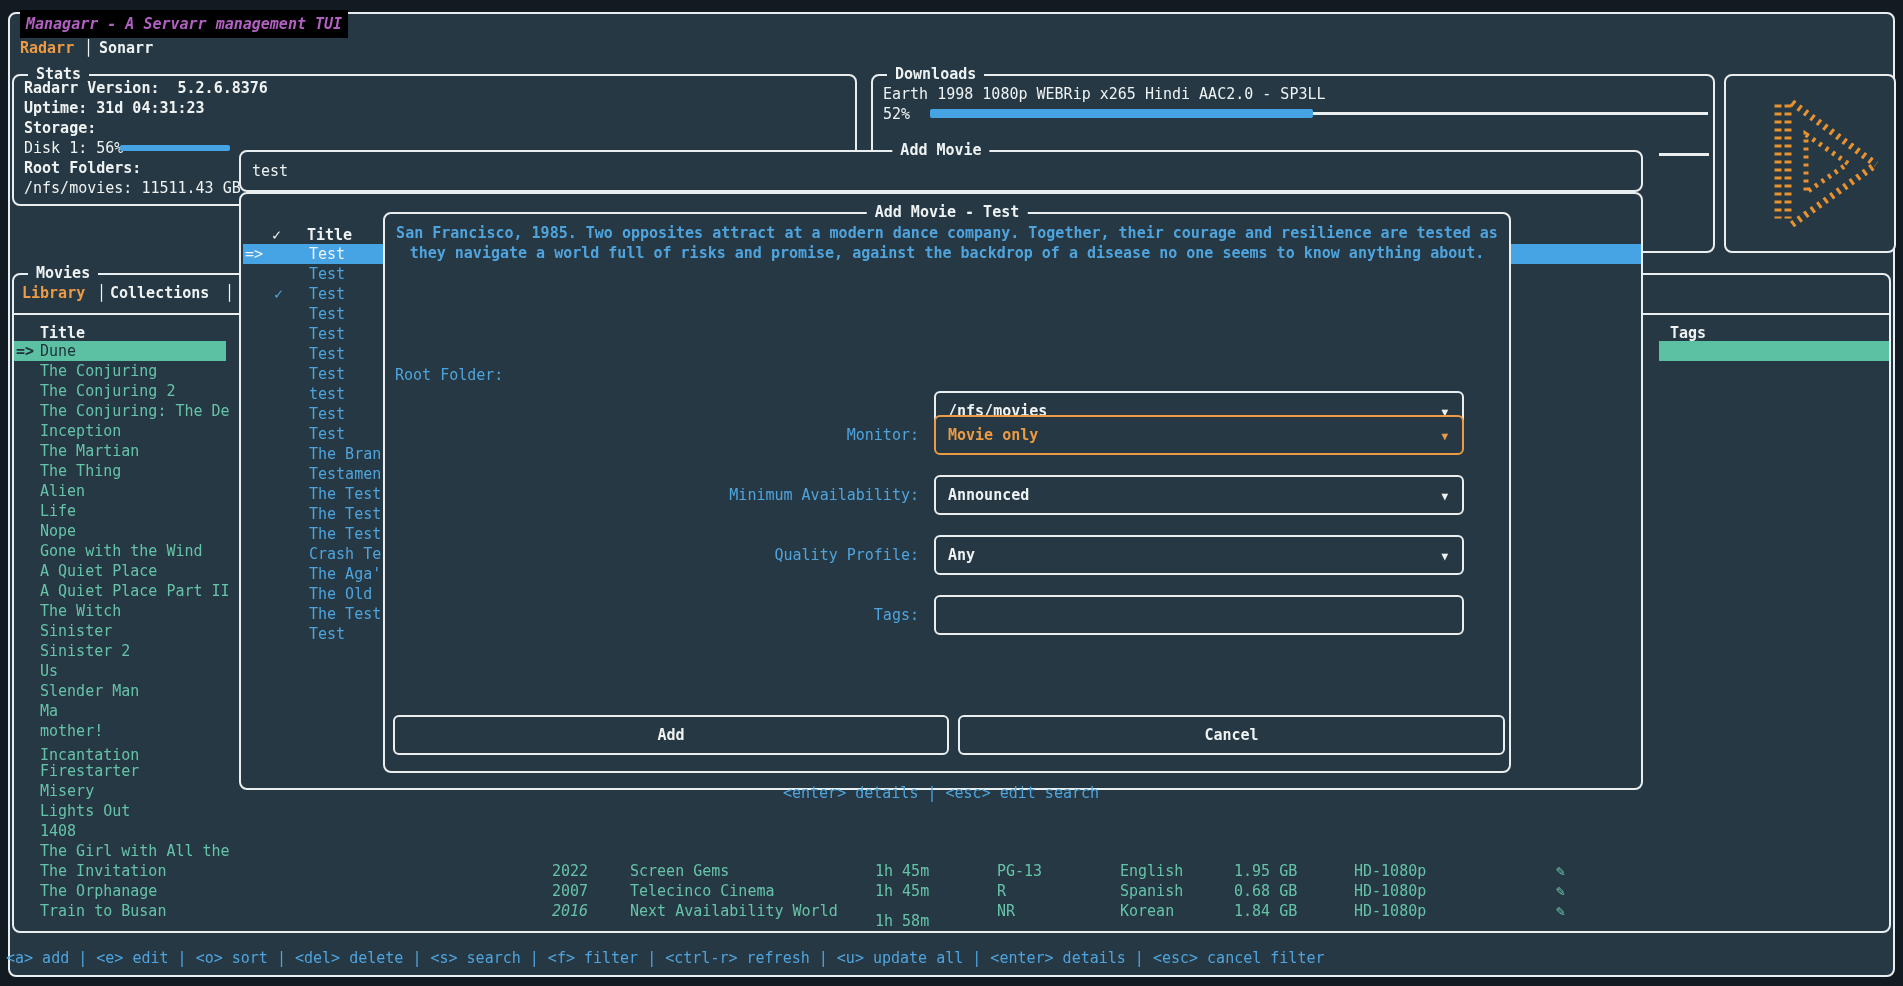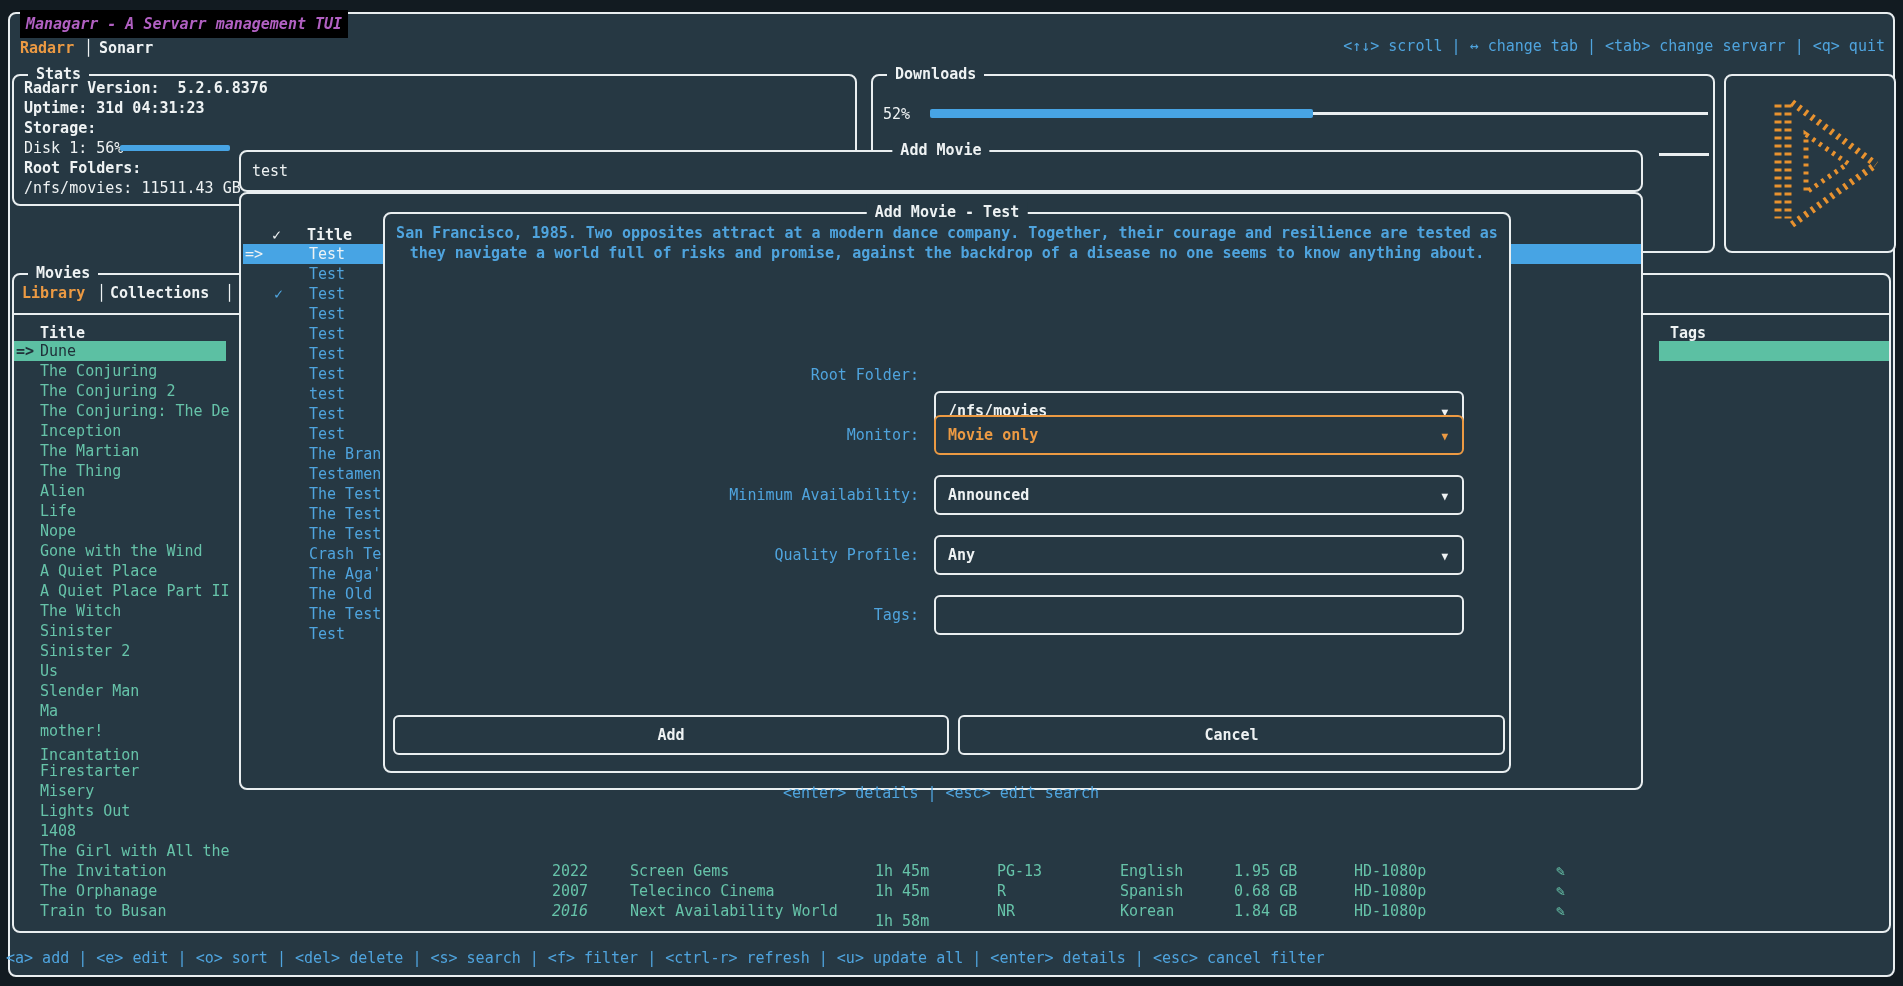--- a/index.html
+++ b/index.html
@@ -36,35 +36,35 @@
 <body>
 
 <div class="screen">
 
   <div class="app"></div>
   <div class="row magenta b z1" style="left:20px;top:10px;padding:4px 6px;background:#000000;font-style:italic;">Managarr - A Servarr management TUI</div>
 
   <div class="row orange b z1" style="left:20px;top:38px;">Radarr</div>
   <div class="row z1" style="left:84px;top:38px;">│</div>
   <div class="row white b z1" style="left:99px;top:38px;">Sonarr</div>
-  <div class="row blue z1" style="right:18px;top:36px;">&lt;↑↓&gt; scroll | ↔ change tab | &lt;tab&gt; change servarr | &lt;q&gt; quit</div>
 
   <div class="panel z1" style="left:12px;top:74px;width:845px;height:132px;">
     <div class="ptitle">Stats</div>
     <div class="row b" style="left:10px;top:2px;">Radarr Version:  5.2.6.8376</div>
     <div class="row b" style="left:10px;top:22px;">Uptime: 31d 04:31:23</div>
     <div class="row b" style="left:10px;top:42px;">Storage:</div>
     <div class="row" style="left:10px;top:62px;">Disk 1: 56%</div>
     <div class="bar" style="left:106px;top:69px;width:110px;height:6px;"></div>
     <div class="row b" style="left:10px;top:82px;">Root Folders:</div>
     <div class="row" style="left:10px;top:102px;">/nfs/movies: 11511.43 GB</div>
   </div>
 
   <div class="panel z1" style="left:871px;top:74px;width:844px;height:179px;">
     <div class="ptitle">Downloads</div>
+    <div class="row" style="left:10px;top:8px;">Earth 1998 1080p WEBRip x265 Hindi AAC2.0 - SP3LL</div>
     <div class="row" style="left:10px;top:28px;">52%</div>
     <div class="bar" style="left:57px;top:33px;width:383px;height:9px;"></div>
     <div class="track" style="left:440px;top:36px;width:395px;height:3px;"></div>
     <div class="track" style="left:786px;top:77px;width:50px;height:3px;"></div>
   </div>
 
   <div class="panel z1" style="left:1724px;top:74px;width:172px;height:179px;">
     <svg width="168" height="160" viewBox="0 0 168 155" style="position:absolute;left:0;top:8px;">
       <g stroke="#e8922f" fill="none" stroke-width="7" stroke-dasharray="3 5">
         <line x1="52" y1="18" x2="52" y2="132"></line>
@@ -280,21 +280,21 @@
   </div>
   <div class="hint z2" style="left:239px;top:783px;width:1404px;">&lt;enter&gt; details | &lt;esc&gt; edit search</div>
 
   <div class="panel z3" style="left:383px;top:212px;width:1128px;height:561px;">
     <div class="ptitle center">Add Movie - Test</div>
     <div style="position:absolute;left:0;top:9px;width:100%;text-align:center;" class="blue b">
       <div class="b" style="white-space:pre;">San Francisco, 1985. Two opposites attract at a modern dance company. Together, their courage and resilience are tested as</div>
       <div class="b" style="white-space:pre;">they navigate a world full of risks and promise, against the backdrop of a disease no one seems to know anything about.</div>
     </div>
     <div id="form-rows">
-        <div class="row blue" style="left: 10px; top: 151px; width: 524px; text-align: right;">Root Folder:</div>
+        <div class="row blue" style="left: 10px; top: 151px; width: 524px; ">Root Folder:</div>
         <div class="formbox" style="left: 549px; top: 141px; width: 530px; margin-top: 36px;">
           <div class="row b white" style="left: 12px; top: 8px;">/nfs/movies</div>
           <div class="caret white" style="">▼</div>
         </div>
         <div class="row blue" style="left: 10px; top: 211px; width: 524px; text-align: right;">Monitor:</div>
         <div class="formbox focused" style="left: 549px; top: 201px; width: 530px;">
           <div class="row b orange" style="left: 12px; top: 8px;">Movie only</div>
           <div class="caret orange" style="">▼</div>
         </div>
         <div class="row blue" style="left: 10px; top: 271px; width: 524px; text-align: right;">Minimum Availability:</div>

